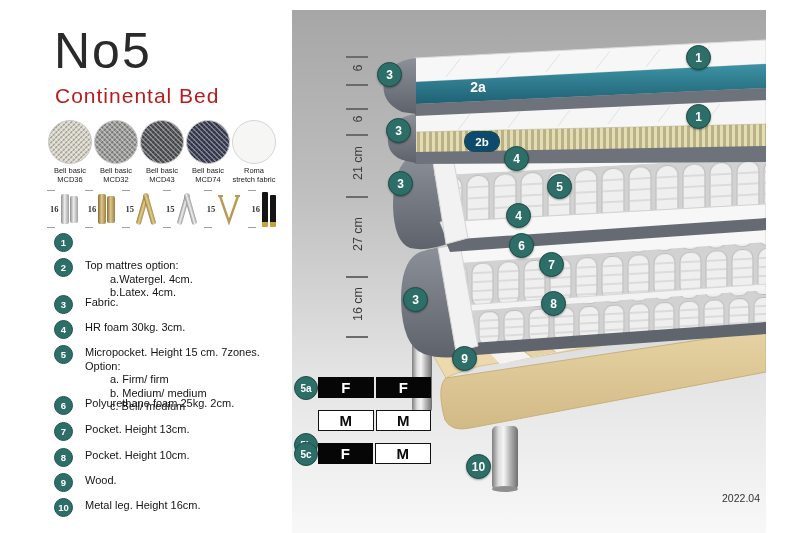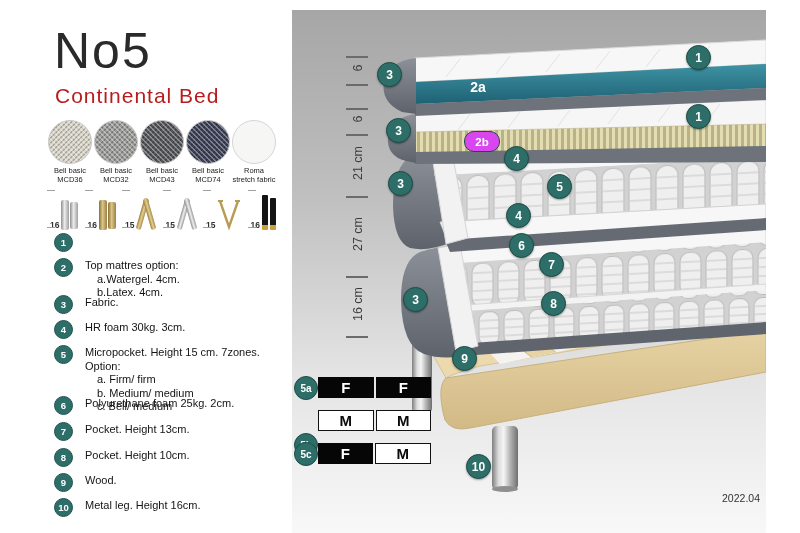--- a/index.html
+++ b/index.html
@@ -16,21 +16,21 @@
   .swatch{width:42px;height:42px;border-radius:50%;margin:0 auto;border:1px solid #c9c9c9;
     background-image:
       repeating-linear-gradient(45deg, rgba(255,255,255,.35) 0 1.5px, rgba(0,0,0,0) 1.5px 3.5px),
       repeating-linear-gradient(-45deg, rgba(0,0,0,.22) 0 1.5px, rgba(0,0,0,0) 1.5px 3.5px);}
   .sw0{background-color:#d9d4c8;} .sw1{background-color:#9b9b99;}
   .sw2{background-color:#55565a;} .sw3{background-color:#3c4157;}
   .sw4{background-color:#f6f6f5;background-image:none;border:1px solid #d5d5d5;}
   .swlbl{font-size:7.5px;line-height:8.5px;margin-top:3px;color:#222;}
 
   #legs{left:48px;top:188px;width:230px;height:42px;display:flex;justify-content:space-between;}
-  .leg-item{position:relative;display:flex;align-items:flex-end;gap:2px;padding:0 2px;}
+  .leg-item{position:relative;display:flex;align-items:center;gap:2px;padding:0 2px;font-family:Liberation Serif, serif;}
   .leg-item::before,.leg-item::after{content:"";position:absolute;left:-1px;width:8px;height:1px;background:#a0a0a0;}
   .leg-item::before{top:2px;} .leg-item::after{bottom:2px;}
   .leg-num{font-size:8.5px;font-weight:bold;color:#333;}
   .leg-cyl{display:flex;gap:1px;align-items:flex-end;}
   .cyl{width:8px;height:30px;border-radius:2px;}
   .cyl.s2{height:27px;margin-bottom:1px;}
   .silver .cyl{background:linear-gradient(90deg,#8f8f8f,#ececec 45%,#9f9f9f);}
   .brass .cyl{background:linear-gradient(90deg,#8a6f35,#dcc68a 45%,#9c7f45);}
   .twist{position:relative;width:20px;height:32px;}
   .twist i{position:absolute;top:0;width:5px;height:32px;border-radius:2px;}
@@ -39,33 +39,33 @@
   .gold i{background:linear-gradient(90deg,#9a7c3a,#e3cf90 50%,#a8894a);}
   .silv i{background:linear-gradient(90deg,#8f8f8f,#eeeeee 50%,#9a9a9a);}
   .blocks{display:flex;gap:2px;align-items:flex-end;}
   .blk{width:6px;height:30px;background:#141414;border-bottom:5px solid #c9a03c;border-radius:1px;}
   .blk.s2{height:27px;}
 
   .lrow{position:absolute;left:54px;width:238px;display:flex;gap:12px;align-items:flex-start;}
   .lbadge{flex:0 0 auto;width:17px;height:17px;border-radius:50%;background:#2d6e68;border:1px solid #215550;
           color:#fff;font-size:9.5px;font-weight:bold;display:flex;align-items:center;justify-content:center;}
   .ltext{font-size:11px;line-height:13.5px;color:#141414;padding-top:1px;}
-  .lsub{margin-left:12px;}
+  .lsub{margin-left:25px;}
 
   
   .tick{position:absolute;left:346px;width:22px;height:1.5px;background:#6b6b6b;}
   .meas{position:absolute;left:328px;width:60px;text-align:center;font-size:12.5px;color:#3c3c3c;
         transform:rotate(-90deg);}
 
   .badge{position:absolute;width:23px;height:23px;border-radius:50%;background:#2d6e68;border:1px solid #1d4c47;
          box-shadow:0 1px 2px rgba(0,0,0,.35);color:#fff;font-size:12px;font-weight:bold;
          display:flex;align-items:center;justify-content:center;z-index:3;}
   #lbl-2a{position:absolute;left:460px;top:79px;width:36px;text-align:center;color:#fff;
           font-size:14px;font-weight:bold;z-index:3;}
-  #lbl-2b{position:absolute;left:464px;top:131px;width:34px;height:19px;border-radius:10px;background:#d946ef;
+  #lbl-2b{position:absolute;left:464px;top:131px;width:34px;height:19px;border-radius:10px;background:#0c4a6e;
           border:1px solid #1d4c47;color:#fff;font-size:11.5px;font-weight:bold;display:flex;
           align-items:center;justify-content:center;z-index:3;}
 
   .frow{position:absolute;left:318px;width:113px;height:21px;display:flex;gap:2px;z-index:3;}
   .fcell{flex:1;display:flex;align-items:center;justify-content:center;font-size:15px;font-weight:bold;box-sizing:border-box;}
   .fdark{background:#060606;color:#fff;}
   .flight{background:#fff;color:#0a0a0a;border:1.5px solid #111;}
   .fbadge{position:absolute;left:294px;width:22px;height:22px;border-radius:50%;background:#2d6e68;border:1px solid #1d4c47;
           color:#fff;font-size:10px;font-weight:bold;display:flex;align-items:center;justify-content:center;z-index:4;}
   #version{position:absolute;left:690px;top:492px;width:70px;text-align:right;font-size:10.5px;color:#333;z-index:3;}

